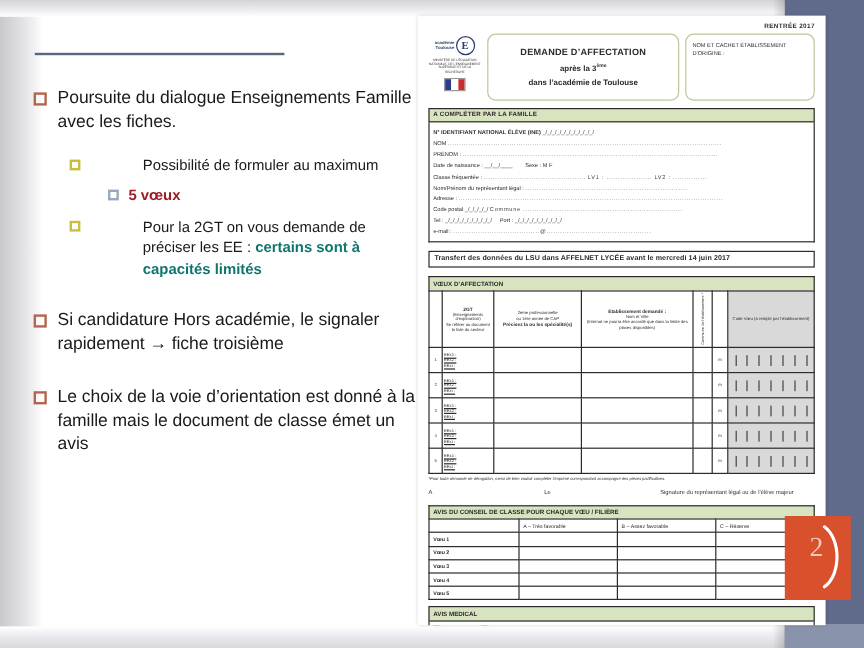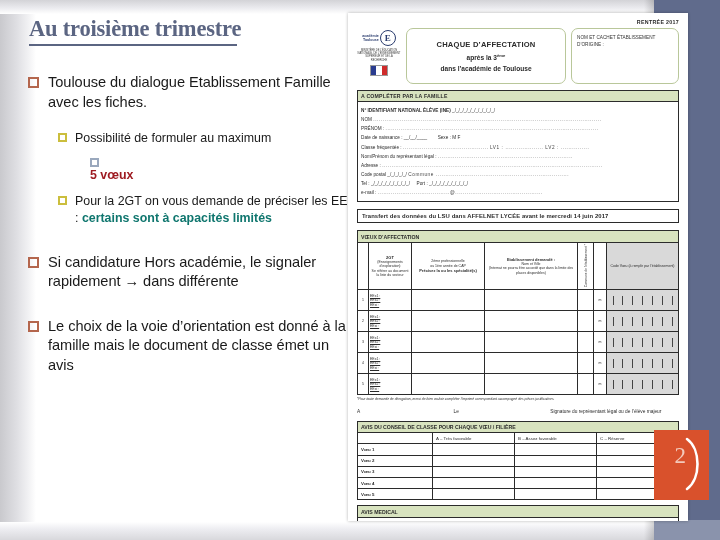--- a/index.html
+++ b/index.html
@@ -122,32 +122,32 @@
     width: 11px; height: 11px;
     border: 2px solid #b4664d;
     margin: 4px 9px 0 0;
   }
   .lvl1 .b-text {
     font-size: 14.6px;
     line-height: 19.5px;
     letter-spacing: -0.05px;
   }
   
-  .lvl2 { margin-top: 9px; margin-left: 30px; }
+  .lvl2 { margin-top: 9px; margin-left: 30px; gap: 44px; }
   .lvl2 .b-mark {
     width: 9px; height: 9px;
     border: 2px solid #cbbe3d;
     margin: 3px 8px 0 0;
   }
   .lvl2 .b-text {
     font-size: 12.4px;
     line-height: 17.5px;
   }
   
-  .lvl3 { margin-top: 7px; margin-left: 62px; flex-direction: column; }
+  .lvl3 { margin-top: 7px; margin-left: 62px; }
   .lvl3 .b-mark {
     width: 9px; height: 9px;
     border: 2px solid #9aa8bd;
     margin: 3px 8px 0 0;
   }
   .lvl3 .b-text {
     font-size: 12.4px;
     line-height: 17px;
     font-weight: bold;
     color: #9e1b22;
@@ -377,28 +377,27 @@
 <div id="slide">
 
   <div class="bg-left-gradient"></div>
   <div class="bg-top-gradient"></div>
   <div class="bg-bottom-band"></div>
   <div class="bg-right-band"></div>
   <div class="bg-right-shadow"></div>
   <div class="bg-bottom-right-block"></div>
   <div class="content-panel"></div>
 
-  <div class="slide-title">Au troisième trimestre</div>
   <div class="title-underline"></div>
 
   <div class="bullets">
 
     <div class="b-row lvl1">
       <span class="b-mark"></span>
-      <span class="b-text">Toulouse du dialogue Etablissement Famille avec les fiches.</span>
+      <span class="b-text">Poursuite du dialogue Enseignements Famille avec les fiches.</span>
     </div>
 
     <div class="spacer-lg"></div>
 
 
     <div class="b-row lvl2">
       <span class="b-mark"></span>
       <span class="b-text">Possibilité de formuler au maximum</span>
     </div>
 
@@ -410,21 +409,21 @@
 
     <div class="b-row lvl2">
       <span class="b-mark"></span>
       <span class="b-text"><span>Pour la 2GT on vous demande de préciser les EE : </span><span class="em-red">certains sont à capacités limités</span></span>
     </div>
 
     <div class="spacer-lg"></div>
 
     <div class="b-row lvl1">
       <span class="b-mark"></span>
-      <span class="b-text">Si candidature Hors académie, le signaler rapidement → dans différente</span>
+      <span class="b-text">Si candidature Hors académie, le signaler rapidement → fiche troisième</span>
     </div>
 
     <div class="spacer-lg"></div>
 
     <div class="b-row lvl1">
       <span class="b-mark"></span>
       <span class="b-text">Le choix de la voie d’orientation est donné à la famille mais le document de classe émet un avis</span>
     </div>
 
   </div>
@@ -442,21 +441,21 @@
           </div>
           <div class="logo-sub">MINISTÈRE DE L’ÉDUCATION NATIONALE, DE L’ENSEIGNEMENT SUPÉRIEUR ET DE LA RECHERCHE</div>
           <div class="flag">
             <i class="fb"></i>
               <i class="fw"></i>
               <i class="fr"></i>
           </div>
         </div>
 
         <div class="title-box">
-          <div class="t1">CHAQUE D’AFFECTATION</div>
+          <div class="t1">DEMANDE D’AFFECTATION</div>
           <div class="t2"><span>après la 3</span><sup>ème</sup></div>
           <div class="t3">dans l’académie de Toulouse</div>
         </div>
 
         <div class="stamp-box">NOM ET CACHET ÉTABLISSEMENT D’ORIGINE :</div>
       </div>
 
       <div class="band-green">A COMPLÉTER PAR LA FAMILLE</div>
       <div class="famille-box">
         <div class="fld"><b>N° IDENTIFIANT NATIONAL ÉLÈVE (INE)</b> <span>_/_/_/_/_/_/_/_/_/_/_/</span></div>

